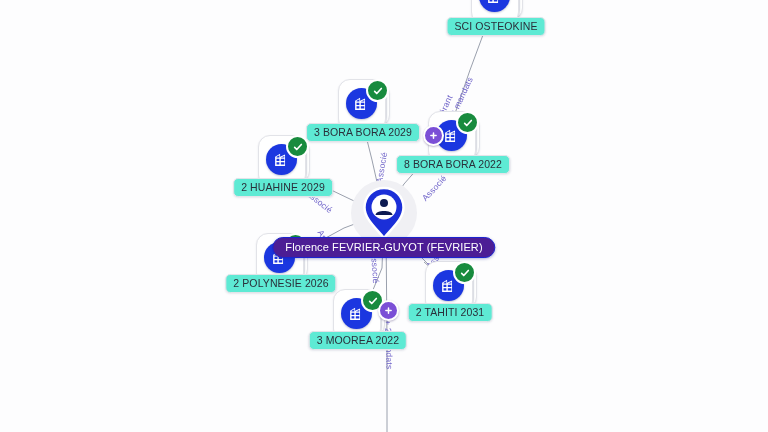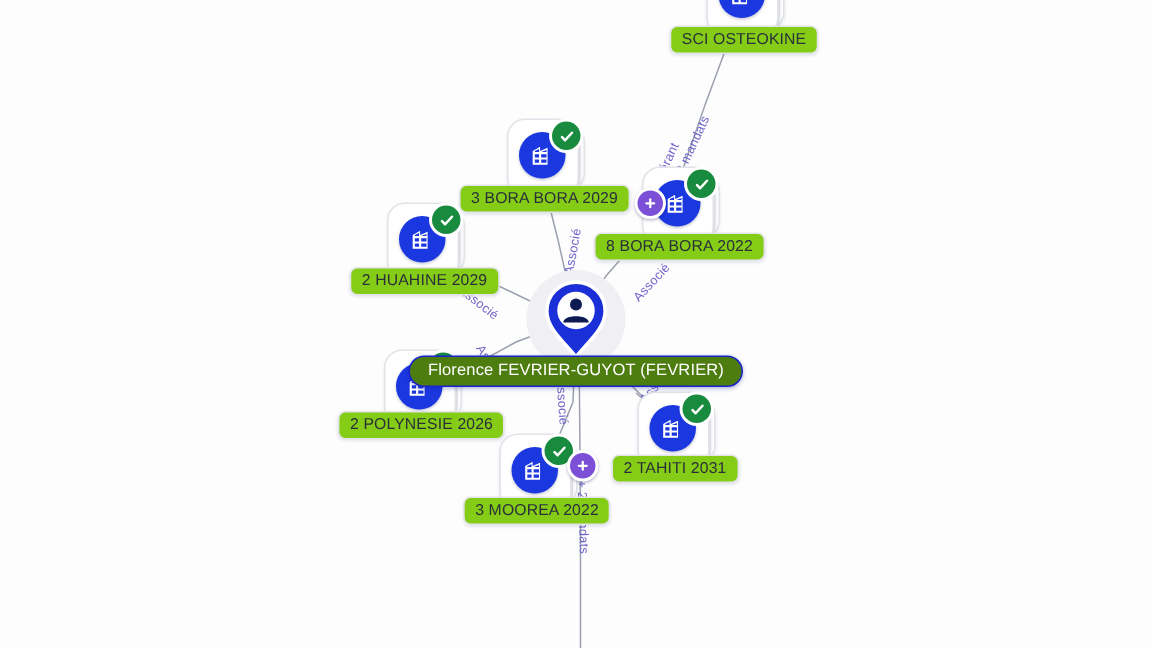--- a/index.html
+++ b/index.html
@@ -84,32 +84,32 @@
   }
   .pin {
     position: absolute;
     left: -22px; top: -27px;
     width: 44px; height: 54px;
   }
   
   .label {
     position: absolute;
     transform: translateX(-50%);
-    background: #84cc16;
+    background: #5eead4;
     border: 1px solid #e3e4e9;
     border-radius: 5px;
     padding: 2px 7px 3px 7px;
     font-size: 10.5px;
     color: #2a2f3a;
     white-space: nowrap;
     box-shadow: 0 1px 2px rgba(30,40,90,0.10);
     letter-spacing: 0.1px;
   }
   .label.selected {
-    background: #4d7c0f;
+    background: #4c1d95;
     border-color: #1b23cf;
     color: #ffffff;
     border-radius: 11px;
     padding: 3px 12px 4px 12px;
     font-size: 11px;
     box-shadow: 0 1px 3px rgba(20,30,140,0.35);
   }
   
   .edge-label {
     position: absolute;

